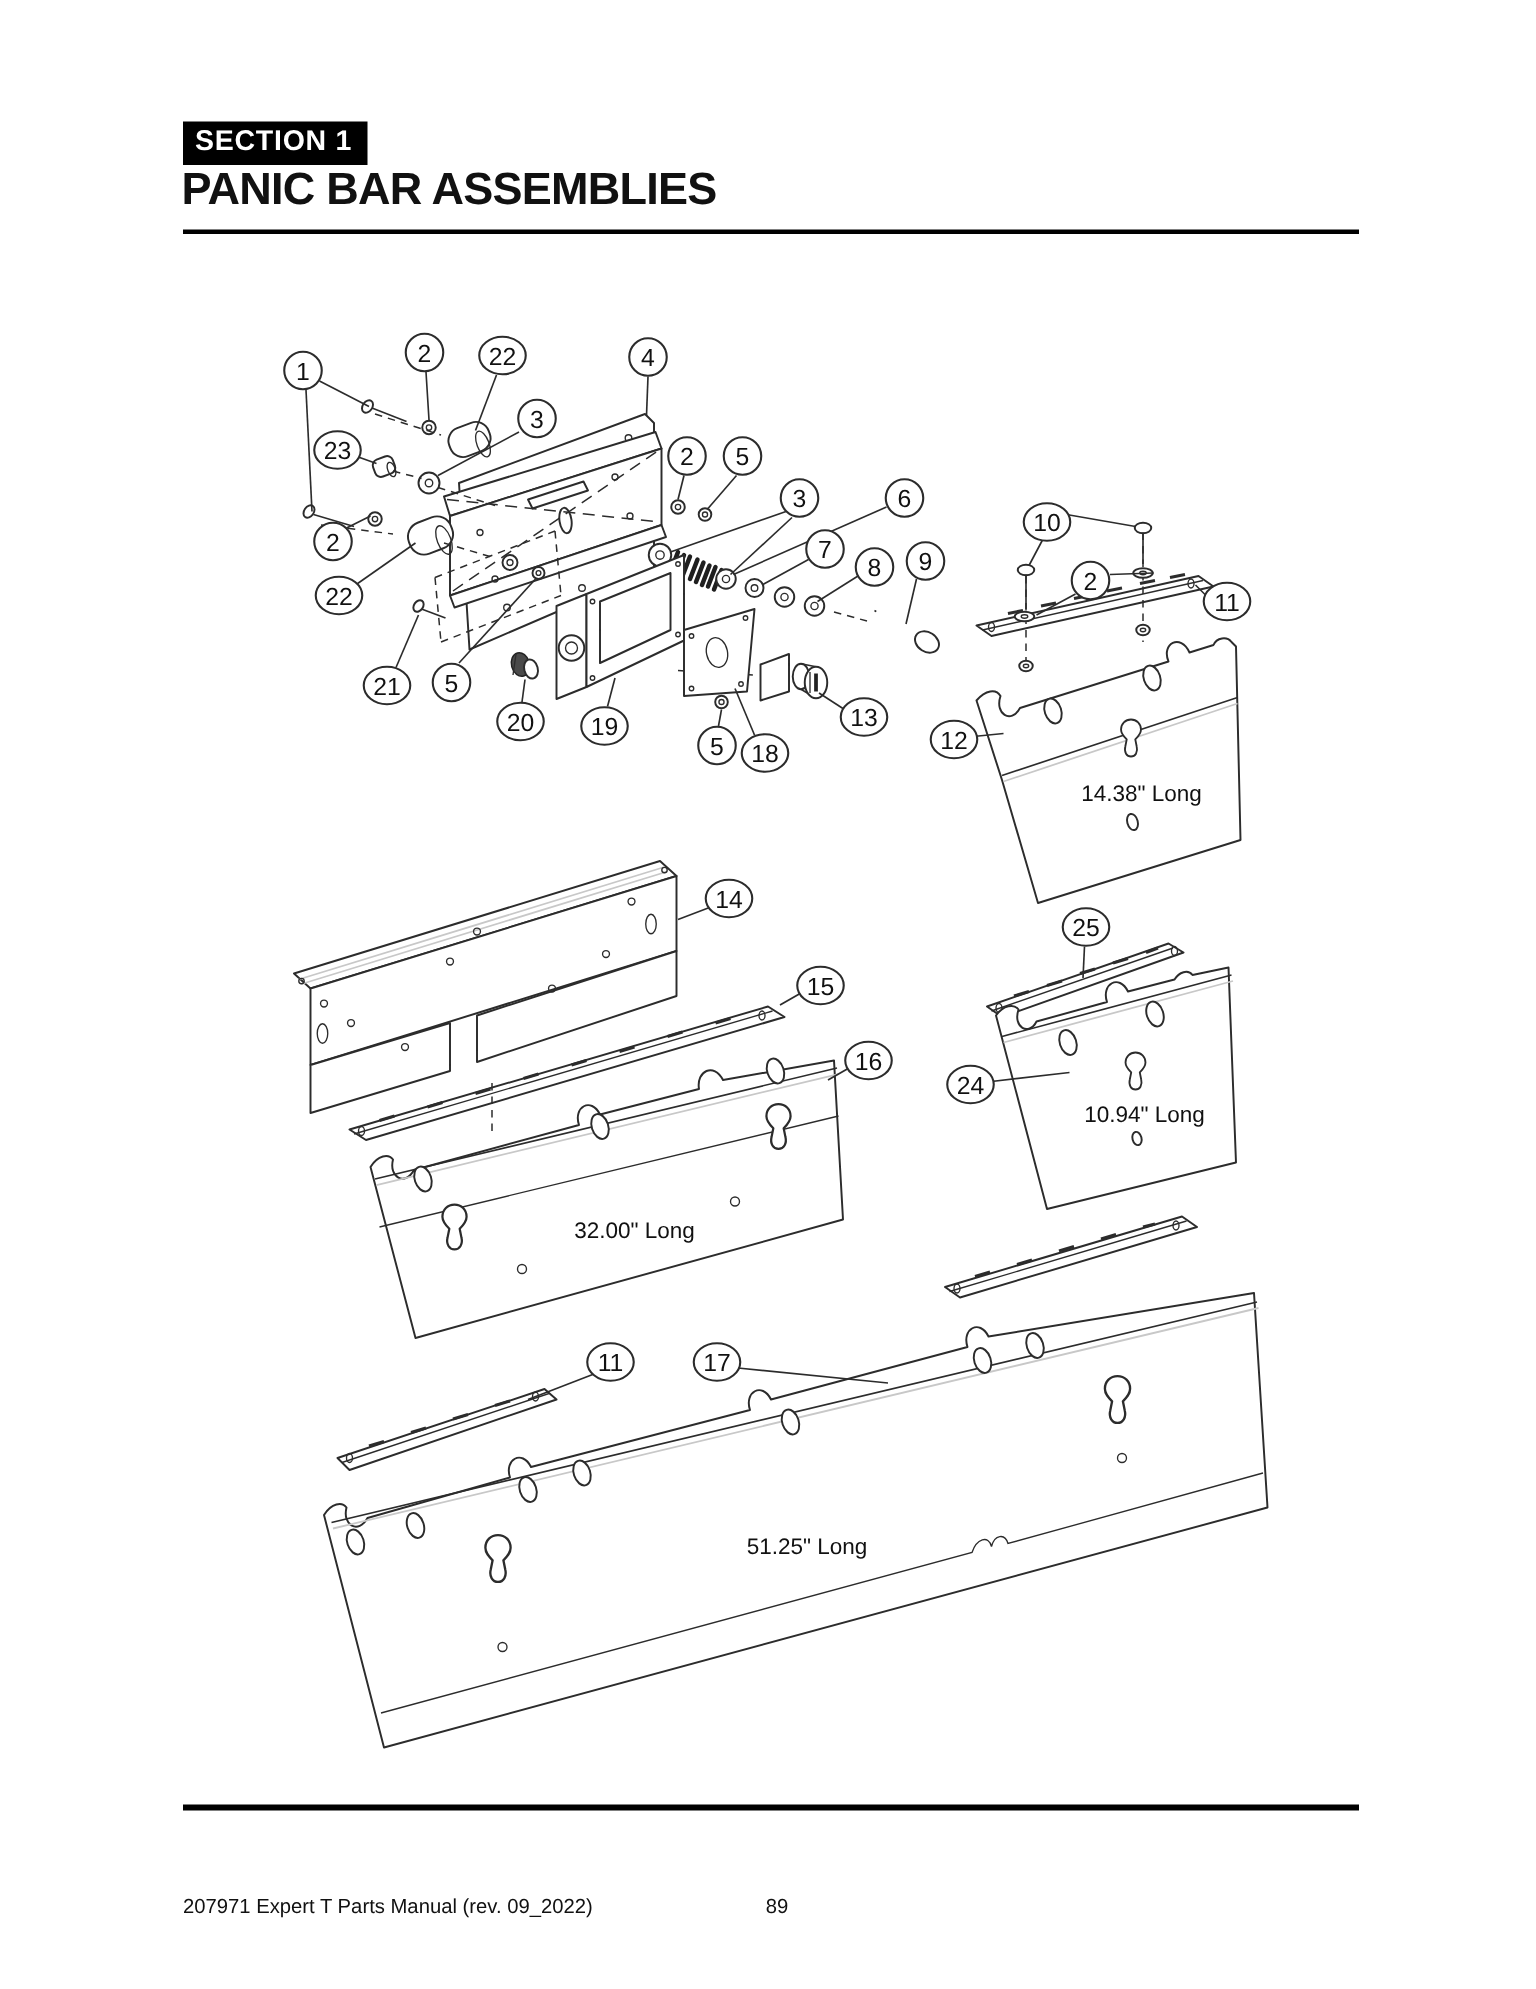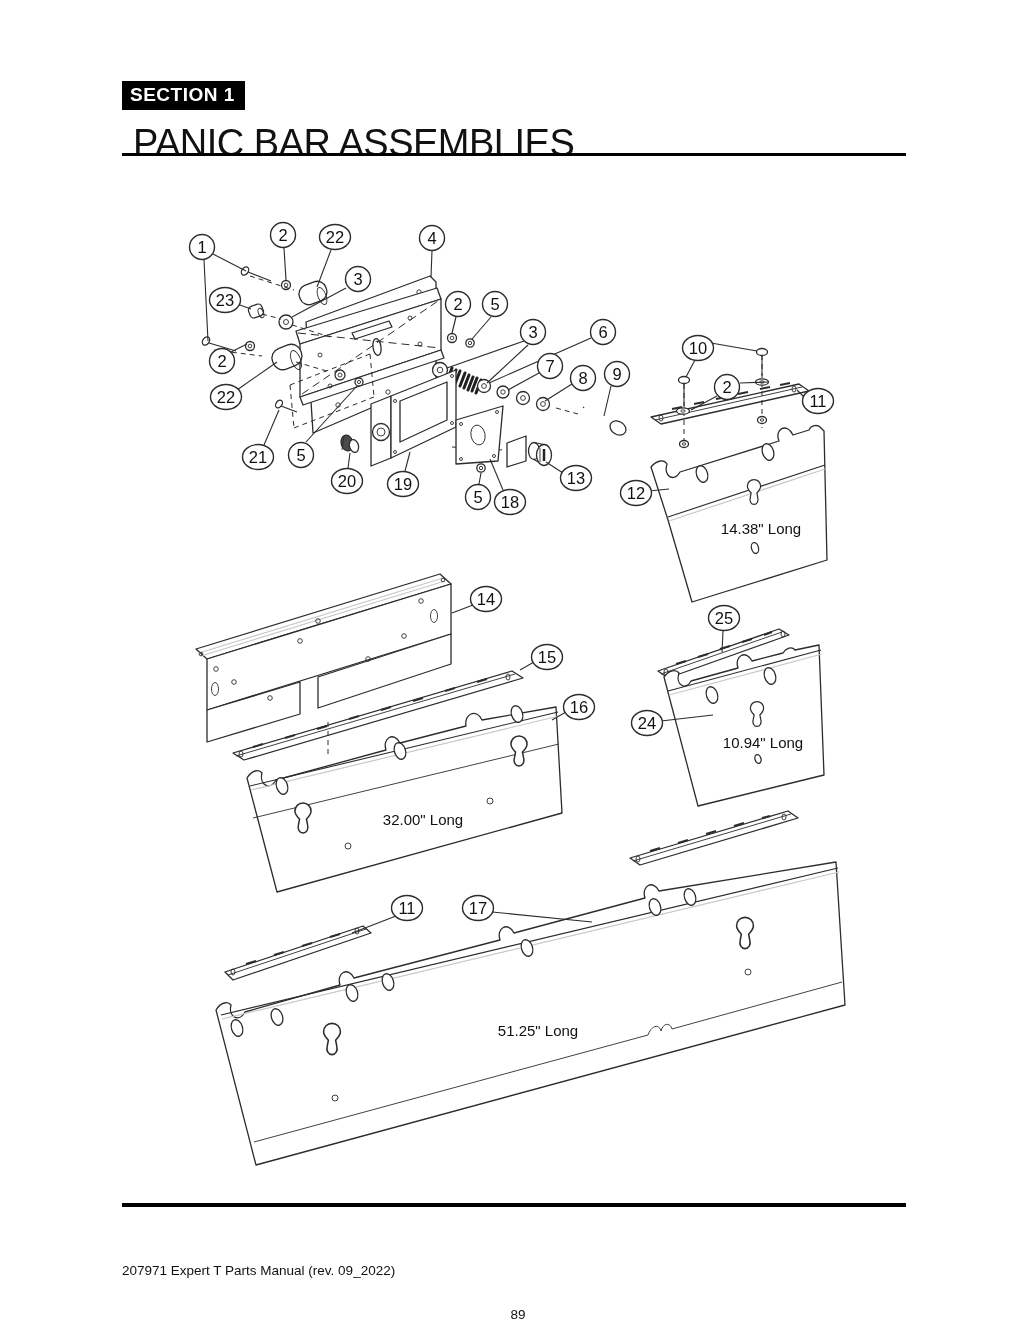--- a/index.html
+++ b/index.html
@@ -1,26 +1,26 @@
 <!DOCTYPE html>
 <html><head>
 <meta charset="utf-8">
 <style>
   html,body{margin:0;padding:0;background:#fff;}
   #page{position:relative;width:1024px;height:1326px;background:#fff;overflow:hidden;
         font-family:"Liberation Sans",sans-serif;color:#111;}
   .section-badge{position:absolute;left:122px;top:81px;background:#000;color:#fff;
         font-size:19px;font-weight:bold;padding:3px 10px 4px 8px;letter-spacing:.5px;}
-  .page-title{position:absolute;left:121px;top:110px;margin:12px;font-size:38px;font-weight:normal;
+  .page-title{position:absolute;left:121px;top:110px;margin:0;font-size:30px;font-weight:bold;
         letter-spacing:-.5px;white-space:nowrap;}
   .rule{position:absolute;left:122px;width:784px;background:#000;}
   .top-rule{top:153px;height:3px;}
   .bottom-rule{top:1203px;height:4px;}
   .footer-text{position:absolute;left:122px;top:1263px;font-size:13.5px;text-align:center;}
-  .page-number{position:absolute;left:518px;top:1263px;font-size:13.5px;transform:translateX(-50%);margin-top:44px;}
+  .page-number{position:absolute;left:518px;top:1263px;font-size:13.5px;transform:translateX(-50%);}
   #diagram{position:absolute;left:0;top:0;}
   
   .pt{fill:#fff;stroke:#2c2c2c;stroke-width:1.3;stroke-linejoin:round;}
   .ln{fill:none;stroke:#2c2c2c;stroke-width:1.1;}
   .thn{fill:none;stroke:#2c2c2c;stroke-width:.9;}
   .hl{fill:none;stroke:#c8c8c8;stroke-width:1.2;}
   .dsh{fill:none;stroke:#2c2c2c;stroke-width:1;stroke-dasharray:8 5;}
   .dsh2{fill:none;stroke:#2c2c2c;stroke-width:1;stroke-dasharray:5 4;}
   .hatch{stroke:#2c2c2c;stroke-width:2;}
   .sprg{stroke:#1f1f1f;stroke-width:3;stroke-linecap:round;}

